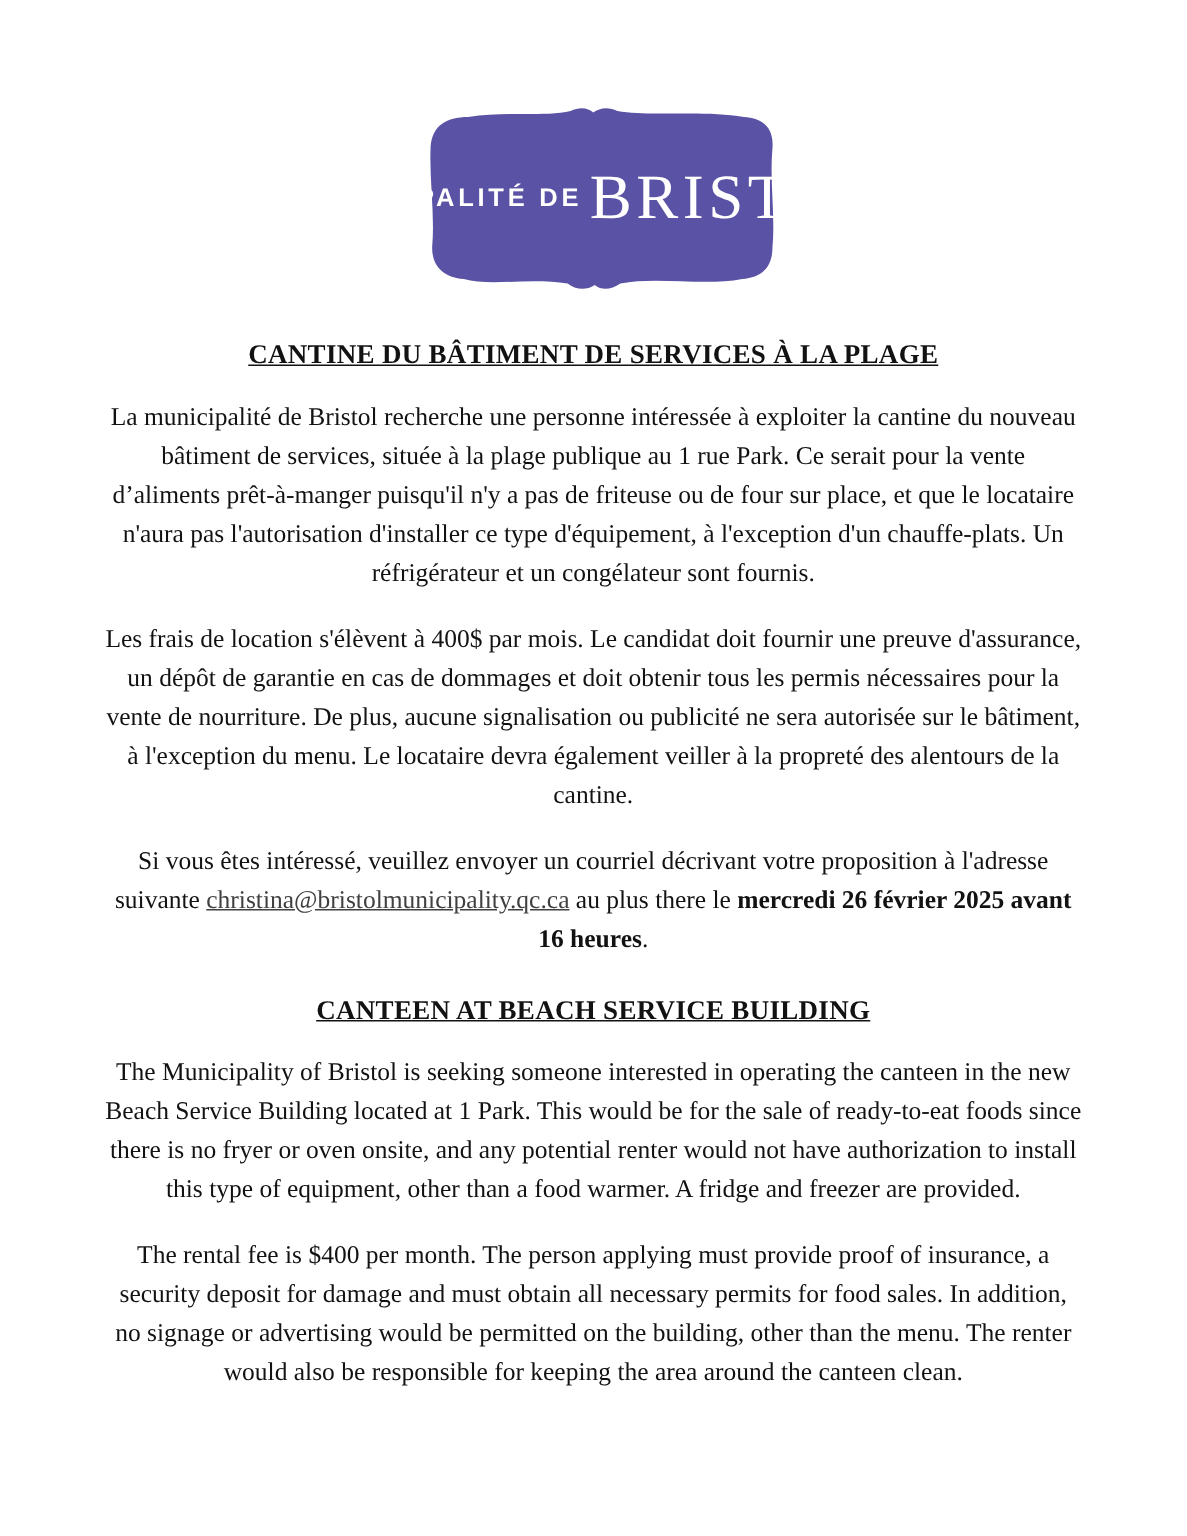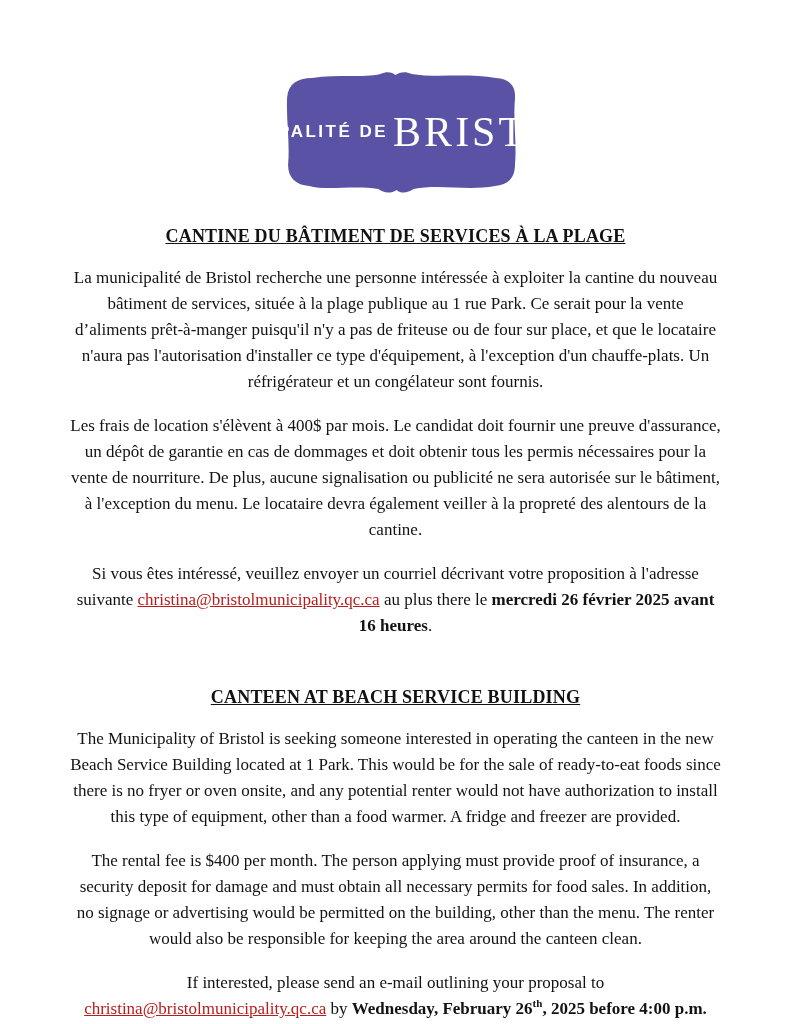--- a/index.html
+++ b/index.html
@@ -66,30 +66,30 @@
   
   .section-heading {
     margin-top: 28px;
     text-align: center;
     font-size: 18px;
     font-weight: 700;
     text-decoration: underline;
     letter-spacing: 0.2px;
   }
   .section-heading.english {
-    margin-top: 48px;
+    margin-top: 24px;
   }
   .para {
     margin-top: 18px;
     font-size: 17px;
     line-height: 26px;
     text-align: center;
   }
   .email-link {
-    color: #b91c1c;
+    color: #404040;
     text-decoration: underline;
     cursor: pointer;
   }
   .bold { font-weight: 700; }
   .sup {
     font-size: 11px;
     vertical-align: super;
     line-height: 0;
   }
 </style>
@@ -133,16 +133,15 @@
     <p class="para">Les frais de location s'élèvent à 400$ par mois. Le candidat doit fournir une preuve d'assurance, un dépôt de garantie en cas de dommages et doit obtenir tous les permis nécessaires pour la vente de nourriture. De plus, aucune signalisation ou publicité ne sera autorisée sur le bâtiment, à l'exception du menu. Le locataire devra également veiller à la propreté des alentours de la cantine.</p>
 
     <p class="para"><span>Si vous êtes intéressé, veuillez envoyer un courriel décrivant votre proposition à l'adresse suivante </span><a href="#" class="email-link">christina@bristolmunicipality.qc.ca</a><span> au plus there le </span><span class="bold">mercredi 26 février 2025 avant 16 heures</span><span>.</span></p>
 
     <h2 class="section-heading english">CANTEEN AT BEACH SERVICE BUILDING</h2>
 
     <p class="para">The Municipality of Bristol is seeking someone interested in operating the canteen in the new Beach Service Building located at 1 Park. This would be for the sale of ready-to-eat foods since there is no fryer or oven onsite, and any potential renter would not have authorization to install this type of equipment, other than a food warmer. A fridge and freezer are provided.</p>
 
     <p class="para">The rental fee is $400 per month. The person applying must provide proof of insurance, a security deposit for damage and must obtain all necessary permits for food sales. In addition, no signage or advertising would be permitted on the building, other than the menu. The renter would also be responsible for keeping the area around the canteen clean.</p>
 
-    <p class="para"><span>If interested, please send an e-mail outlining your proposal to </span><a href="#" class="email-link">christina@bristolmunicipality.qc.ca</a><span> by </span><span class="bold">Wednesday, February 26</span><span class="bold sup">th</span><span class="bold">, 2025 before 4:00 p.m.</span></p>
 
   </div>
 </div>
 
 </body></html>

